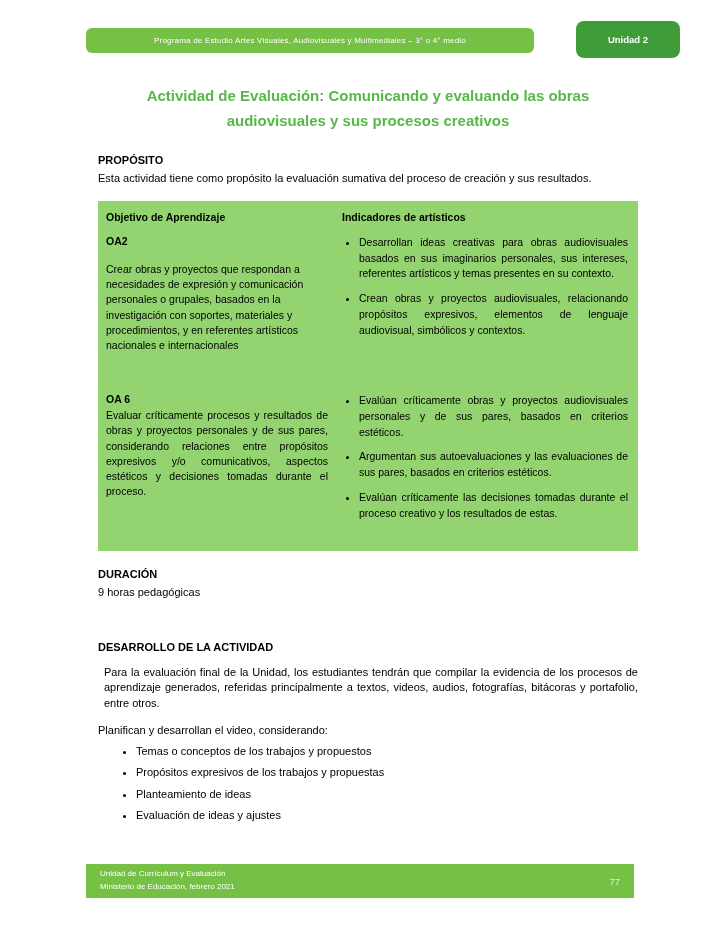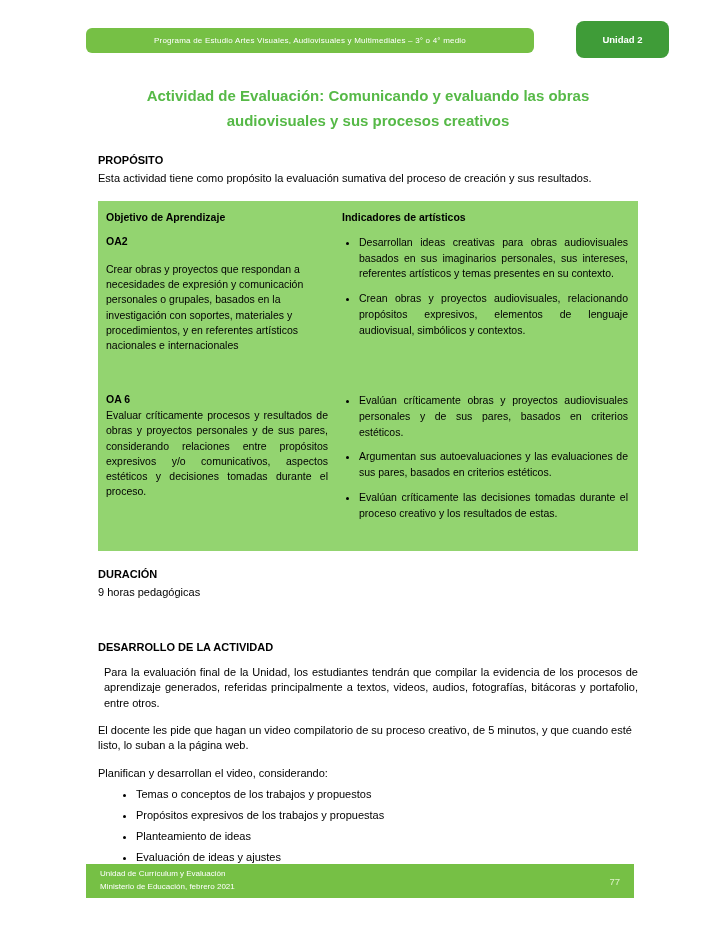--- a/index.html
+++ b/index.html
@@ -24,21 +24,21 @@
   .header-bar{
     position:absolute;top:28px;left:86px;width:448px;height:25px;
     background:var(--bar_green);
     border-radius:6px;
     display:flex;align-items:center;justify-content:center;
   }
   .header-bar .program{
     color:#fff;font-size:8px;letter-spacing:.2px;
   }
   .unit-badge{
-    position:absolute;top:21px;left:576px;width:93px;height:37px;
+    position:absolute;top:21px;left:576px;width:104px;height:37px;
     background:var(--badge_green);
     border-radius:8px;
     display:flex;align-items:center;justify-content:center;
     color:#fff;font-weight:bold;font-size:9.5px;
   }
   
   .content{position:absolute;top:84px;left:98px;width:540px;}
   .title{
     color:var(--title_green);
     font-weight:bold;font-size:15px;line-height:1.65;
@@ -152,21 +152,20 @@
     </div>
 
     <div class="sec-duracion">
       <div class="h">DURACIÓN</div>
       <div class="para">9 horas pedagógicas</div>
     </div>
 
     <div class="sec-desarrollo">
       <div class="h">DESARROLLO DE LA ACTIVIDAD</div>
       <div class="para justify">Para la evaluación final de la Unidad, los estudiantes tendrán que compilar la evidencia de los procesos de aprendizaje generados, referidas principalmente a textos, videos, audios, fotografías, bitácoras y portafolio, entre otros.</div>
-      <div class="para">El docente les pide que hagan un video compilatorio de su proceso creativo, de 5 minutos, y que cuando esté listo, lo suban a la página web.</div>
       <div class="para">Planifican y desarrollan el video, considerando:</div>
       <ul class="plan-list">
         <li>Temas o conceptos de los trabajos y propuestos</li>
         <li>Propósitos expresivos de los trabajos y propuestas</li>
         <li>Planteamiento de ideas</li>
         <li>Evaluación de ideas y ajustes</li>
       </ul>
     </div>
 
   </div>

